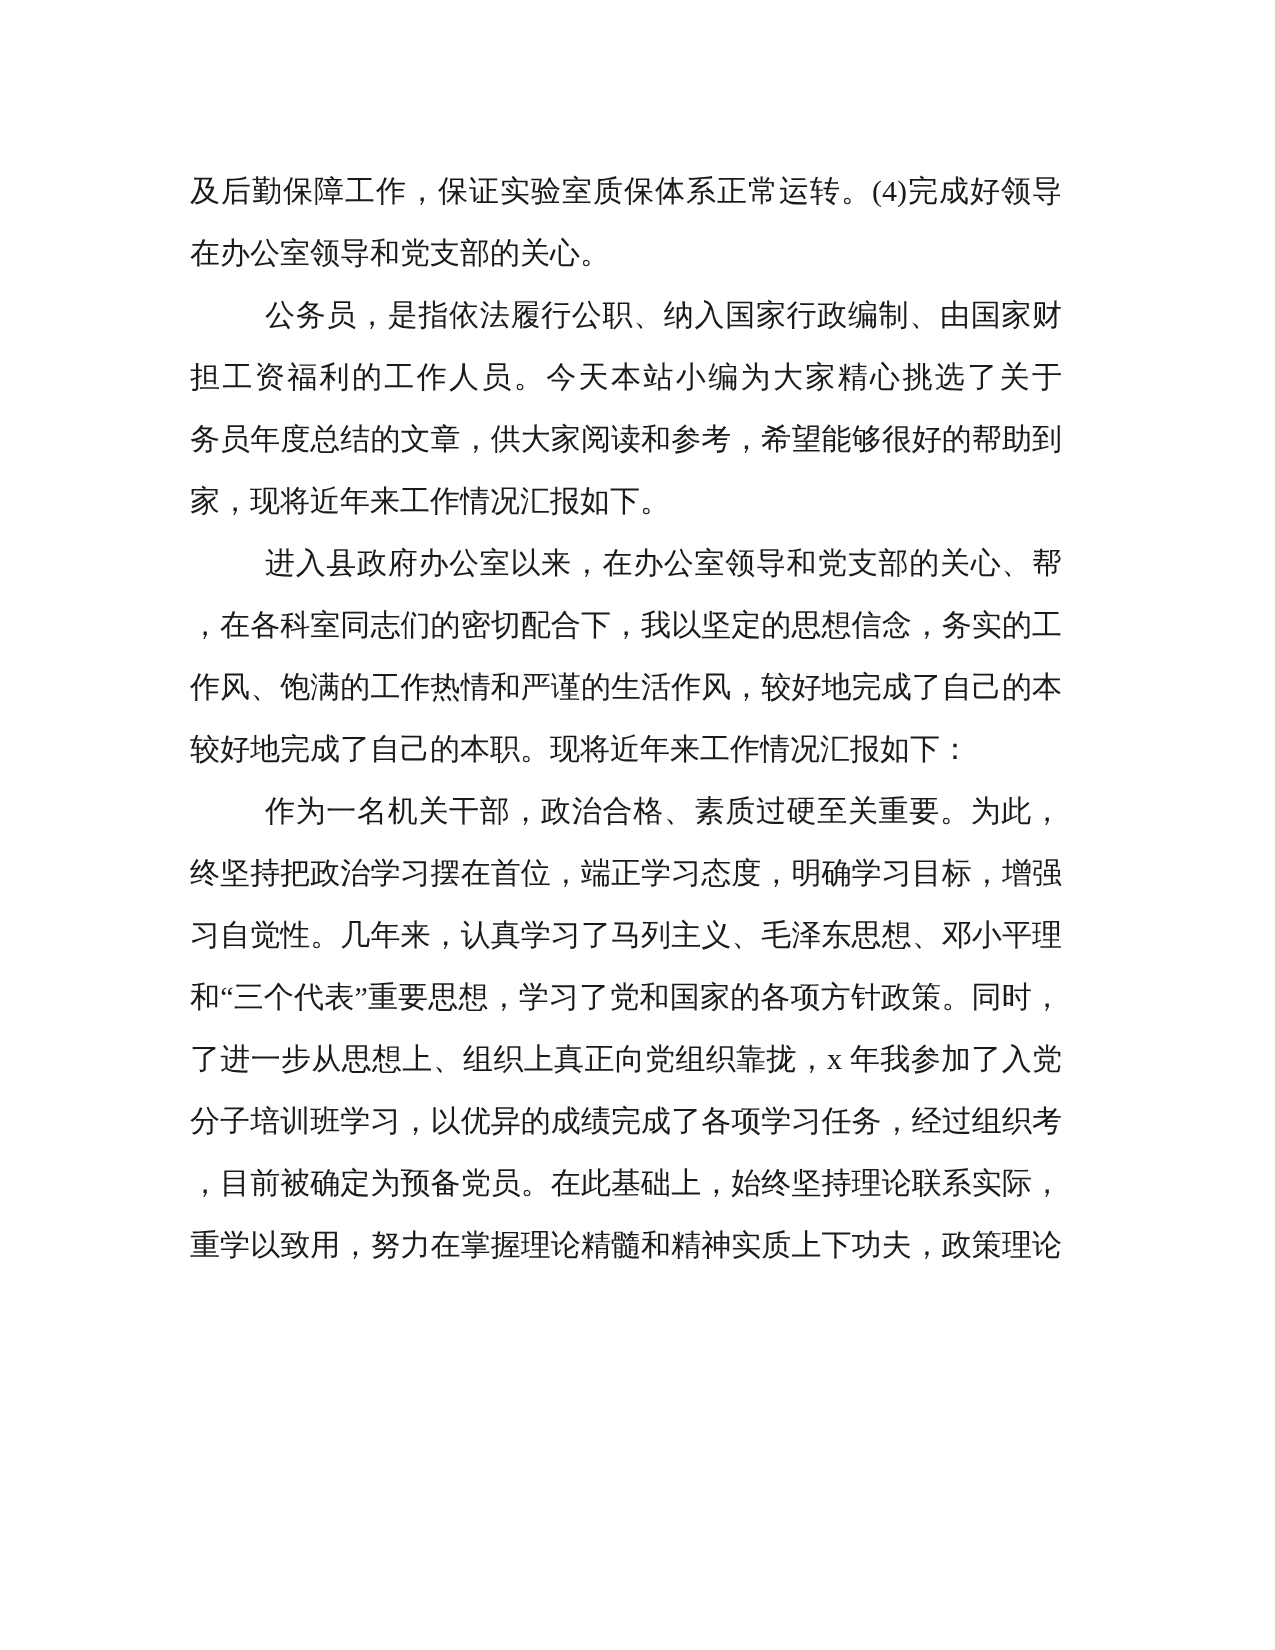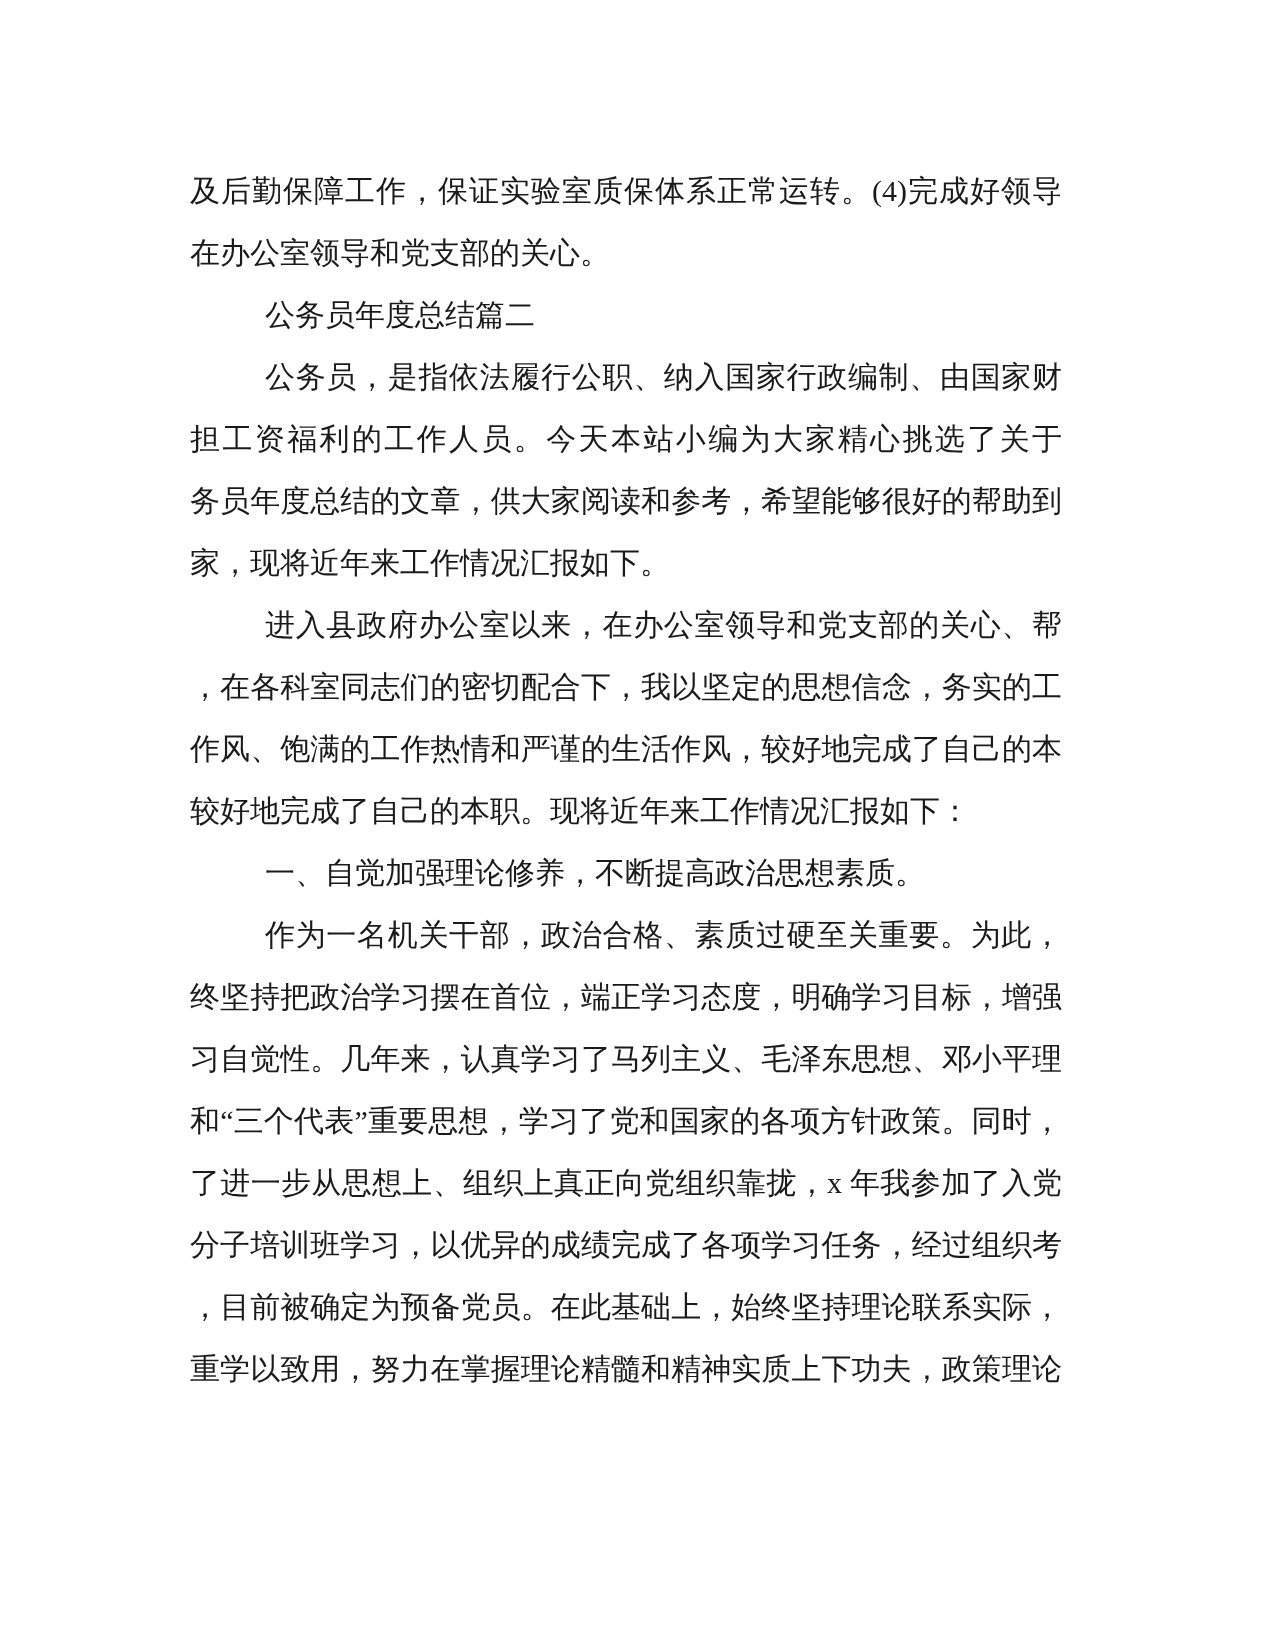--- a/index.html
+++ b/index.html
@@ -39,30 +39,28 @@
     text-justify: inter-character;
   }
 </style>
 </head>
 <body>
 
 <div class="page">
   <div class="doc" id="doc-body" style="color: rgb(26, 26, 26);">
       <div class="line fill">及后勤保障工作，保证实验室质保体系正常运转。(4)完成好领导交办</div>
       <div class="line">在办公室领导和党支部的关心。</div>
-      <div class="line indent">公务员年度总结篇二</div>
       <div class="line indent fill">公务员，是指依法履行公职、纳入国家行政编制、由国家财政负</div>
       <div class="line fill">担工资福利的工作人员。今天本站小编为大家精心挑选了关于 20xx 公</div>
       <div class="line fill">务员年度总结的文章，供大家阅读和参考，希望能够很好的帮助到大</div>
       <div class="line">家，现将近年来工作情况汇报如下。</div>
       <div class="line indent fill">进入县政府办公室以来，在办公室领导和党支部的关心、帮助下</div>
       <div class="line fill">，在各科室同志们的密切配合下，我以坚定的思想信念，务实的工作</div>
       <div class="line fill">作风、饱满的工作热情和严谨的生活作风，较好地完成了自己的本职</div>
       <div class="line">较好地完成了自己的本职。现将近年来工作情况汇报如下：</div>
-      <div class="line indent">一、自觉加强理论修养，不断提高政治思想素质。</div>
       <div class="line indent fill">作为一名机关干部，政治合格、素质过硬至关重要。为此，我始</div>
       <div class="line fill">终坚持把政治学习摆在首位，端正学习态度，明确学习目标，增强学</div>
       <div class="line fill">习自觉性。几年来，认真学习了马列主义、毛泽东思想、邓小平理论</div>
       <div class="line fill">和“三个代表”重要思想，学习了党和国家的各项方针政策。同时，为</div>
       <div class="line fill">了进一步从思想上、组织上真正向党组织靠拢，x 年我参加了入党积极</div>
       <div class="line fill">分子培训班学习，以优异的成绩完成了各项学习任务，经过组织考察</div>
       <div class="line fill">，目前被确定为预备党员。在此基础上，始终坚持理论联系实际，注</div>
       <div class="line fill">重学以致用，努力在掌握理论精髓和精神实质上下功夫，政策理论水</div>
     </div>
 </div>

